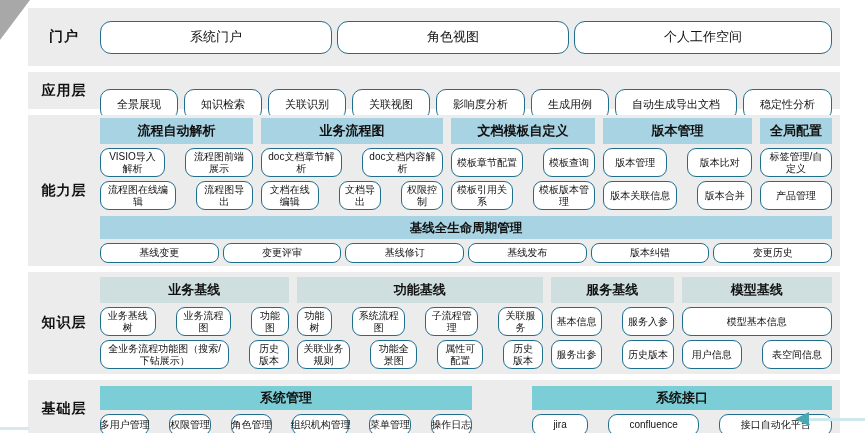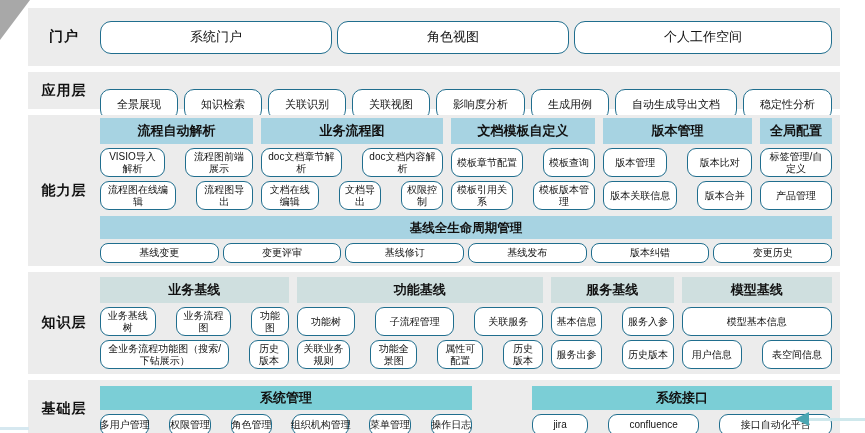--- a/index.html
+++ b/index.html
@@ -179,20 +179,21 @@
               </div>
             <div class="btn-row">
                 <div class="btn">全业务流程功能图（搜索/下钻展示）</div>
                 <div class="btn">历史版本</div>
               </div>
           </div>
           <div class="group" style="flex:244 1 0">
             <div class="group-header">功能基线</div>
             <div class="btn-row">
                 <div class="btn">功能树</div>
+                <div class="btn">系统流程图</div>
                 <div class="btn">子流程管理</div>
                 <div class="btn">关联服务</div>
               </div>
             <div class="btn-row">
                 <div class="btn">关联业务规则</div>
                 <div class="btn">功能全景图</div>
                 <div class="btn">属性可配置</div>
                 <div class="btn">历史版本</div>
               </div>
           </div>

